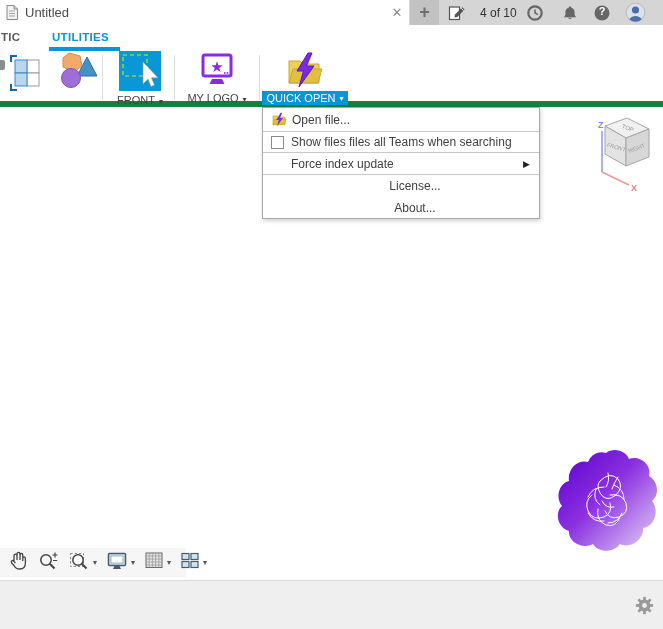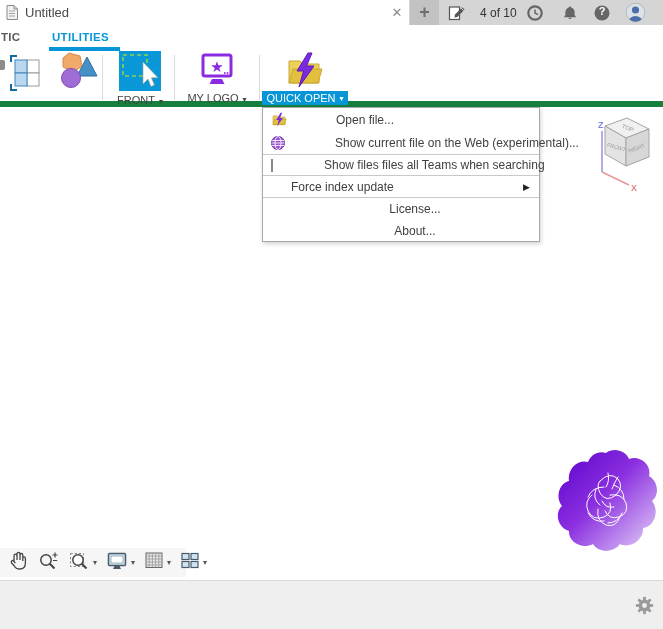--- a/index.html
+++ b/index.html
@@ -29,21 +29,21 @@
   .tool .tlabel{font-size:11px;color:#444;margin-top:3px;white-space:nowrap;}
   .vsep{position:absolute;top:30px;width:1px;height:45px;background:#dcdcdc;}
   .select-iconbox{width:42px;height:40px;background:#0a97d7;display:flex;align-items:center;justify-content:center;}
   .qo-label{position:absolute;left:262px;top:66px;width:86px;height:13px;background:#0696d7;color:#fff;
             font-size:11px;display:flex;align-items:center;justify-content:center;white-space:nowrap;padding:0;height:14px;}
   .caret{font-size:8px;margin-left:4px;}
 
   
   .menu{left:262px;top:107px;width:278px;background:#fff;border:1px solid #a8a8a8;
         box-shadow:1px 2px 4px rgba(0,0,0,.18);box-sizing:border-box;font-size:12px;color:#3f3f3f;}
-  .mi{display:flex;align-items:center;height:23px;padding-left:7px;white-space:nowrap;cursor:default;gap:44px;}
+  .mi{display:flex;align-items:center;height:23px;padding-left:7px;white-space:nowrap;cursor:default;}
   .mi .mi-icon{width:17px;display:flex;justify-content:center;margin-right:5px;}
   .mi.short{height:20px;}
   .mi.noicon{padding-left:28px;height:21px;justify-content:center;}
   .mi.lic{height:22px;}
   .msep{height:1px;background:#c9c9c9;}
   .cbox{width:11px;height:11px;border:1px solid #8a8a8a;background:#fff;margin-right:7px;margin-left:1px;}
   .subarrow{margin-left:auto;margin-right:9px;font-size:9px;color:#222;}
 
   
   .viewcube{left:577px;top:112px;}
@@ -212,30 +212,20 @@
   <div class="abs menu">
     <div class="mi">
       <span class="mi-icon">
         <svg width="16" height="15" viewBox="0 0 40 38">
           <path d="M5 10 L16 10 L19 13 L35 13 L35 32 L5 32 Z" fill="#edd05a" stroke="#c7a832" stroke-width="2"></path>
           <path d="M5 32 L9 18 L38 18 L34 32 Z" fill="#e2bf3f" stroke="#c7a832" stroke-width="2"></path>
           <polygon points="24,2 13,20 19.5,20 15,36 30,15 22.5,15 28,2" fill="#7a2be2"></polygon>
         </svg>
       </span>
       <span>Open file...</span>
-    </div>
-    <div class="mi">
-      <span class="mi-icon">
-        <svg width="16" height="16" viewBox="0 0 16 16">
-          <circle cx="8" cy="8" r="6.6" fill="#9b59d0" stroke="#7a3ab0"></circle>
-          <ellipse cx="8" cy="8" rx="3" ry="6.6" fill="none" stroke="#fff" stroke-width="0.8"></ellipse>
-          <path d="M1.6 5.5 h12.8 M1.4 8 h13.2 M1.6 10.5 h12.8" stroke="#fff" stroke-width="0.8"></path>
-        </svg>
-      </span>
-      <span>Show current file on the Web (experimental)...</span>
     </div>
     <div class="msep"></div>
     <div class="mi short">
       <span class="cbox"></span>
       <span>Show files files all Teams when searching</span>
     </div>
     <div class="msep"></div>
     <div class="mi noicon">
       <span>Force index update</span>
       <span class="subarrow">▶</span>

